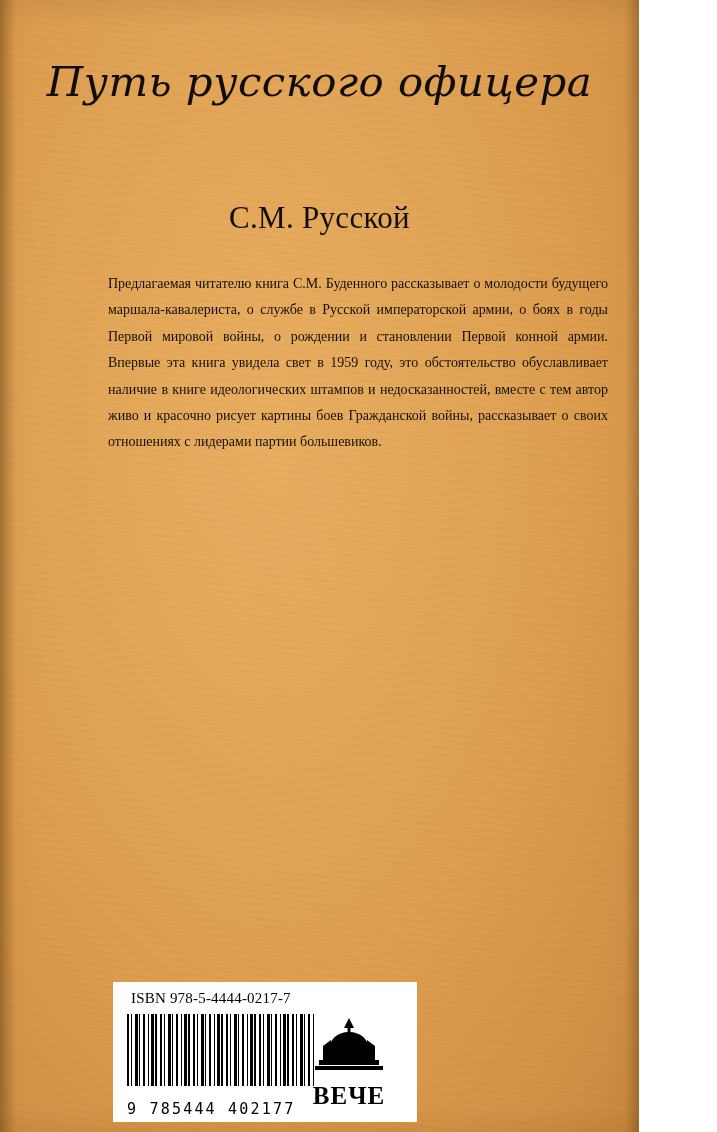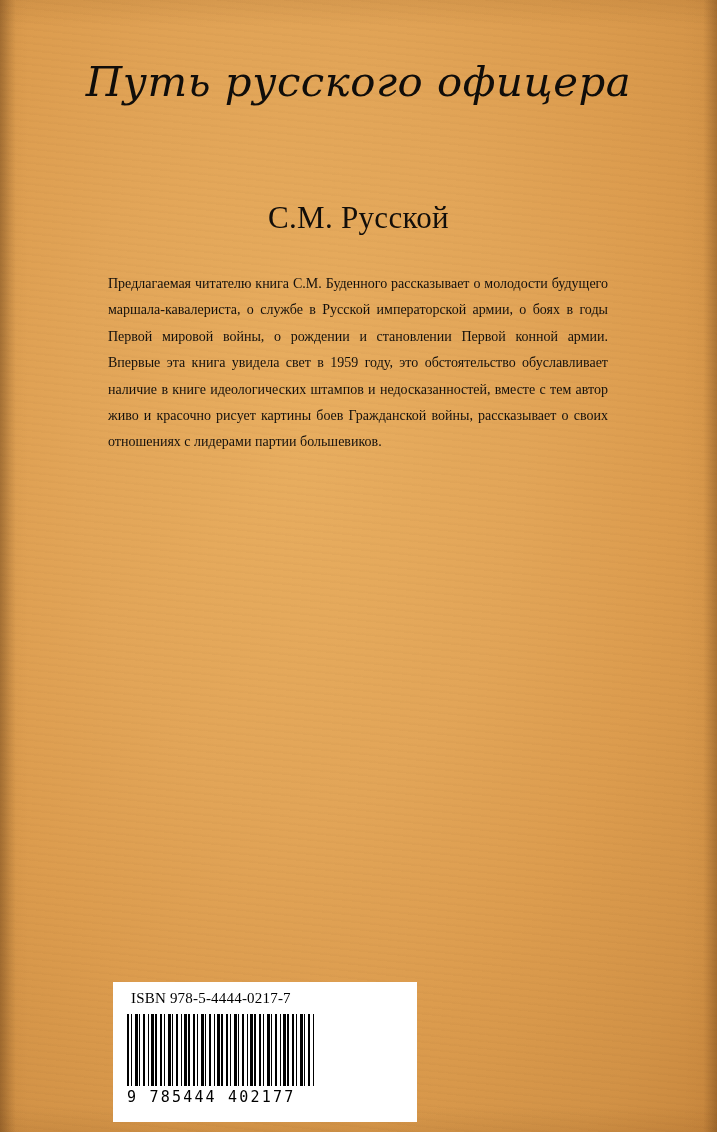--- a/index.html
+++ b/index.html
@@ -9,21 +9,21 @@
   }
   body {
     width: 717px;
     height: 1132px;
     overflow: hidden;
     font-family: "Liberation Serif", serif;
   }
 
   .cover {
     position: relative;
-    width: 717px;
+    width: 639px;
     height: 1132px;
     box-sizing: border-box;
     background:
       linear-gradient(90deg, rgba(120,70,20,0.18) 0px, rgba(120,70,20,0.05) 10px, rgba(255,255,255,0.0) 28px),
       linear-gradient(270deg, rgba(120,70,20,0.14) 0px, rgba(120,70,20,0.03) 12px, rgba(255,255,255,0.0) 34px),
       linear-gradient(180deg, rgba(120,70,20,0.10) 0px, rgba(255,255,255,0.0) 26px),
       linear-gradient(0deg, rgba(120,70,20,0.10) 0px, rgba(255,255,255,0.0) 26px),
       radial-gradient(ellipse at 42% 38%, #e8ae60 0%, #e2a558 38%, #dc9c4e 62%, #d29246 85%, #c8873d 100%);
   }
 
@@ -115,21 +115,21 @@
         #000 0px, #000 2px, #fff 2px, #fff 4px,
         #000 4px, #000 5px, #fff 5px, #fff 8px,
         #000 8px, #000 11px, #fff 11px, #fff 12px,
         #000 12px, #000 13px, #fff 13px, #fff 16px,
         #000 16px, #000 18px, #fff 18px, #fff 21px,
         #000 21px, #000 22px, #fff 22px, #fff 24px,
         #000 24px, #000 27px, #fff 27px, #fff 28px,
         #000 28px, #000 30px, #fff 30px, #fff 33px);
   }
   .barcode-digits {
-    margin-top: 2px;
+    margin-top: 14px;
     font-family: "DejaVu Sans Mono", monospace;
     font-size: 15px;
     letter-spacing: 2.2px;
     color: #000;
     white-space: nowrap;
   }
 
   .publisher {
     position: absolute;
     right: 16px;
@@ -177,15 +177,34 @@
   <div class="blurb">Предлагаемая читателю книга С.М. Буденного рассказывает о молодости будущего маршала-кавалериста, о службе в Русской императорской армии, о боях в годы Первой мировой войны, о рождении и становлении Первой конной армии. Впервые эта книга увидела свет в 1959 году, это обстоятельство обуславливает наличие в книге идеологических штампов и недосказанностей, вместе с тем автор живо и красочно рисует картины боев Гражданской войны, рассказывает о своих отношениях с лидерами партии большевиков.</div>
 
   <div class="isbn-block">
     <div class="isbn-text">ISBN  978-5-4444-0217-7</div>
 
     <div class="barcode-wrap">
       <div class="barcode"></div>
       <div class="barcode-digits">9 785444 402177</div>
     </div>
 
+    <div class="publisher">
+      <span>
+        <svg width="96" height="64" viewBox="0 0 96 64" aria-hidden="true">
+          <g fill="#000">
+            <path d="M48 2 L53 12 L43 12 Z"></path>
+            <rect x="46.5" y="11" width="3" height="8"></rect>
+            <path d="M48 16
+                     C 60 16, 68 24, 68 34
+                     L 68 44 L 28 44 L 28 34
+                     C 28 24, 36 16, 48 16 Z"></path>
+            <path d="M22 30 L30 24 L30 44 L22 44 Z"></path>
+            <path d="M74 30 L66 24 L66 44 L74 44 Z"></path>
+            <rect x="18" y="44" width="60" height="5"></rect>
+            <rect x="14" y="50" width="68" height="4"></rect>
+          </g>
+        </svg>
+      </span>
+      <div class="publisher-name">ВЕЧЕ</div>
+    </div>
   </div>
 
 </div>
 
 </body></html>

